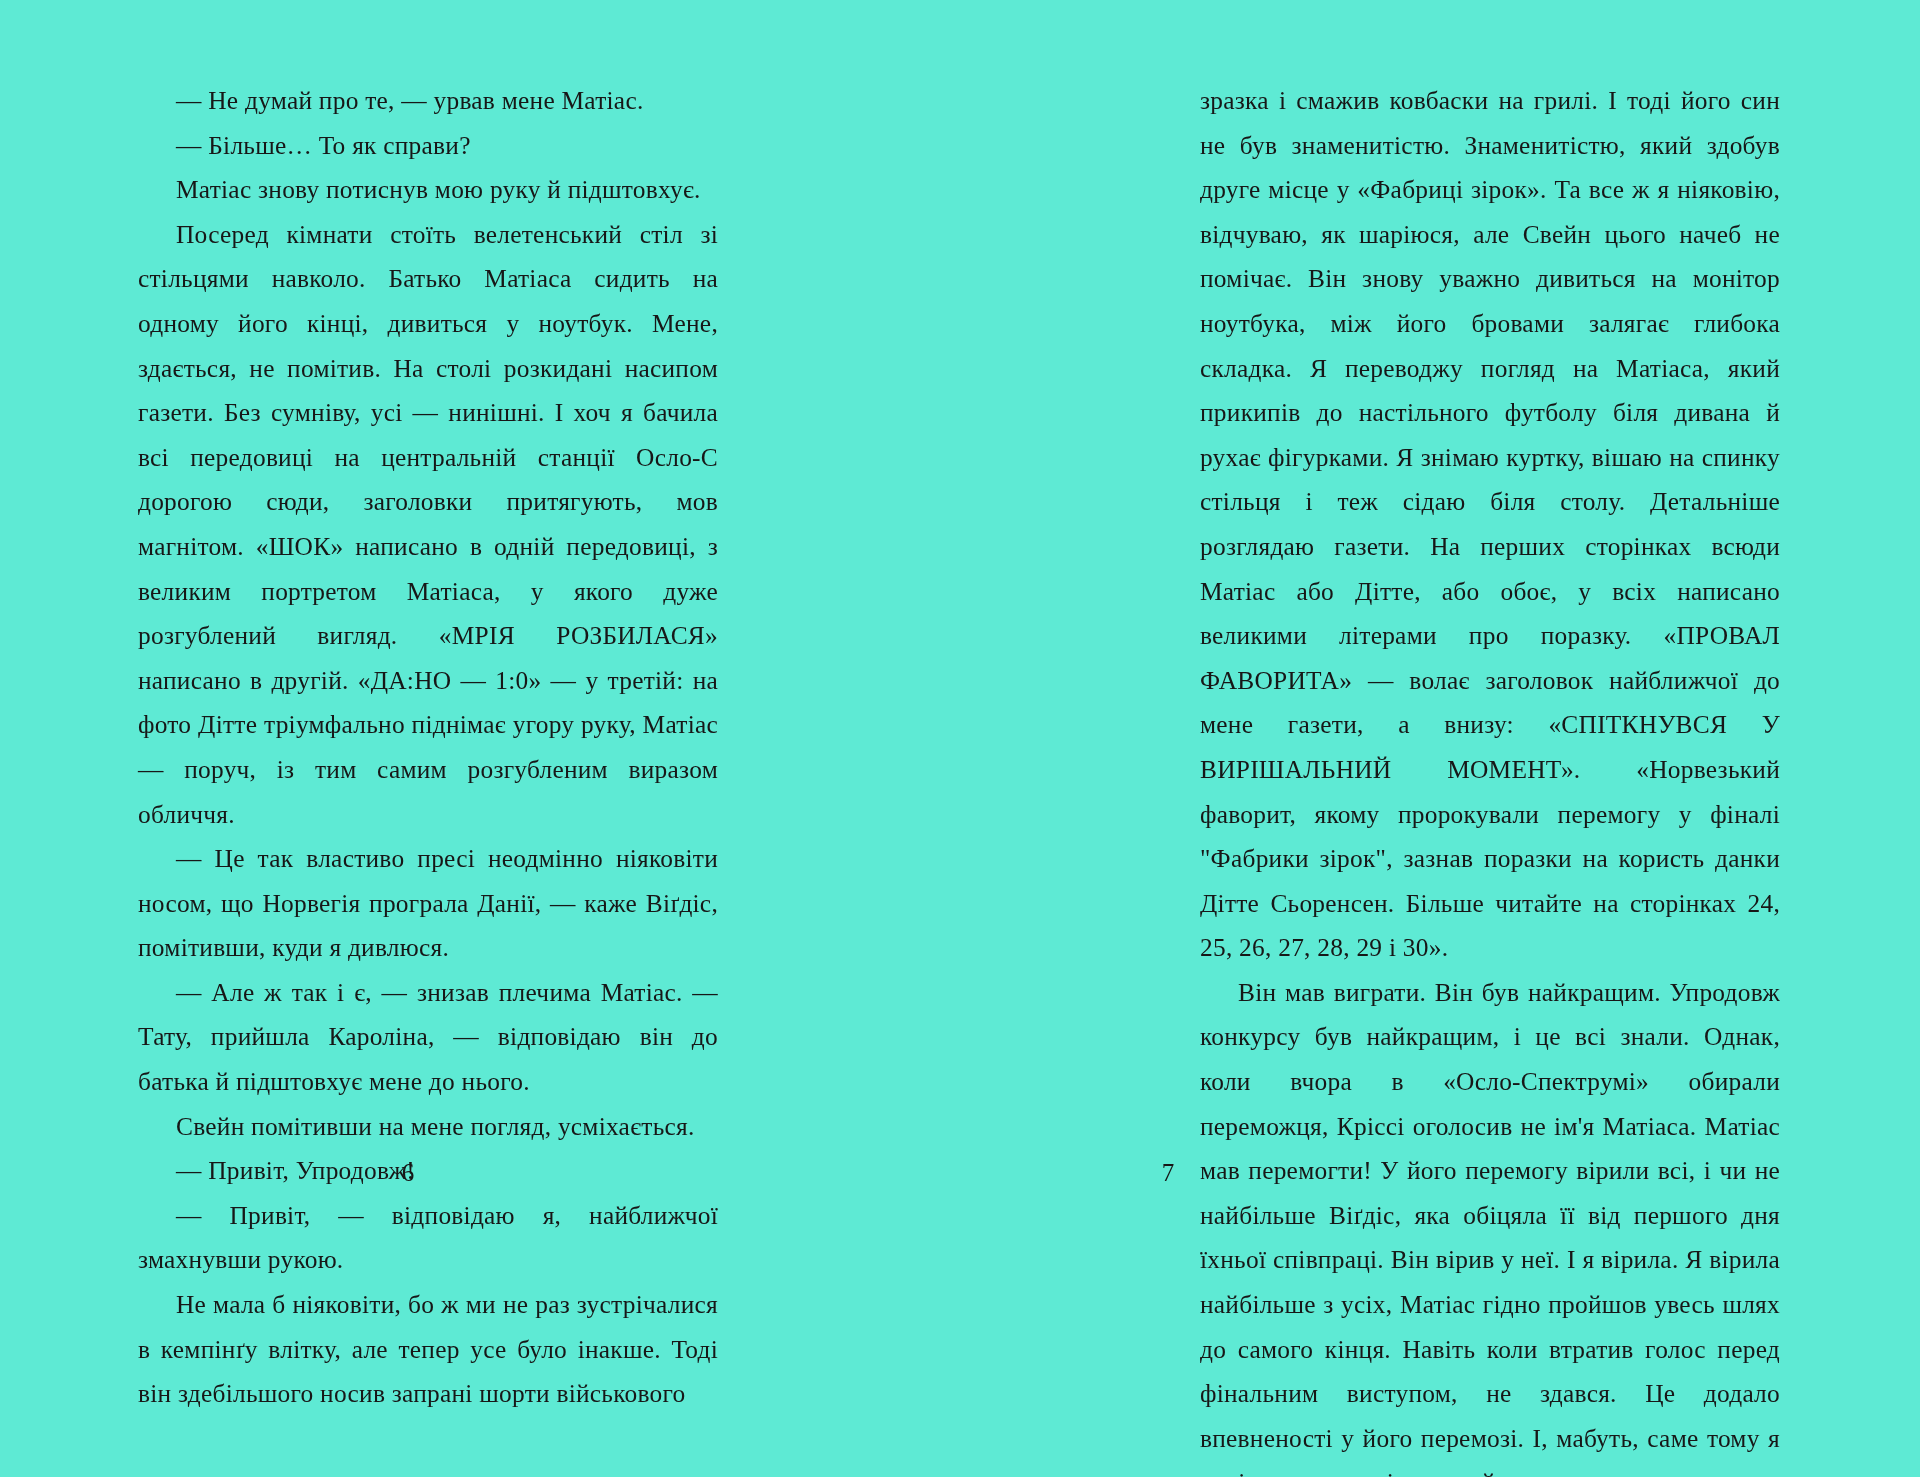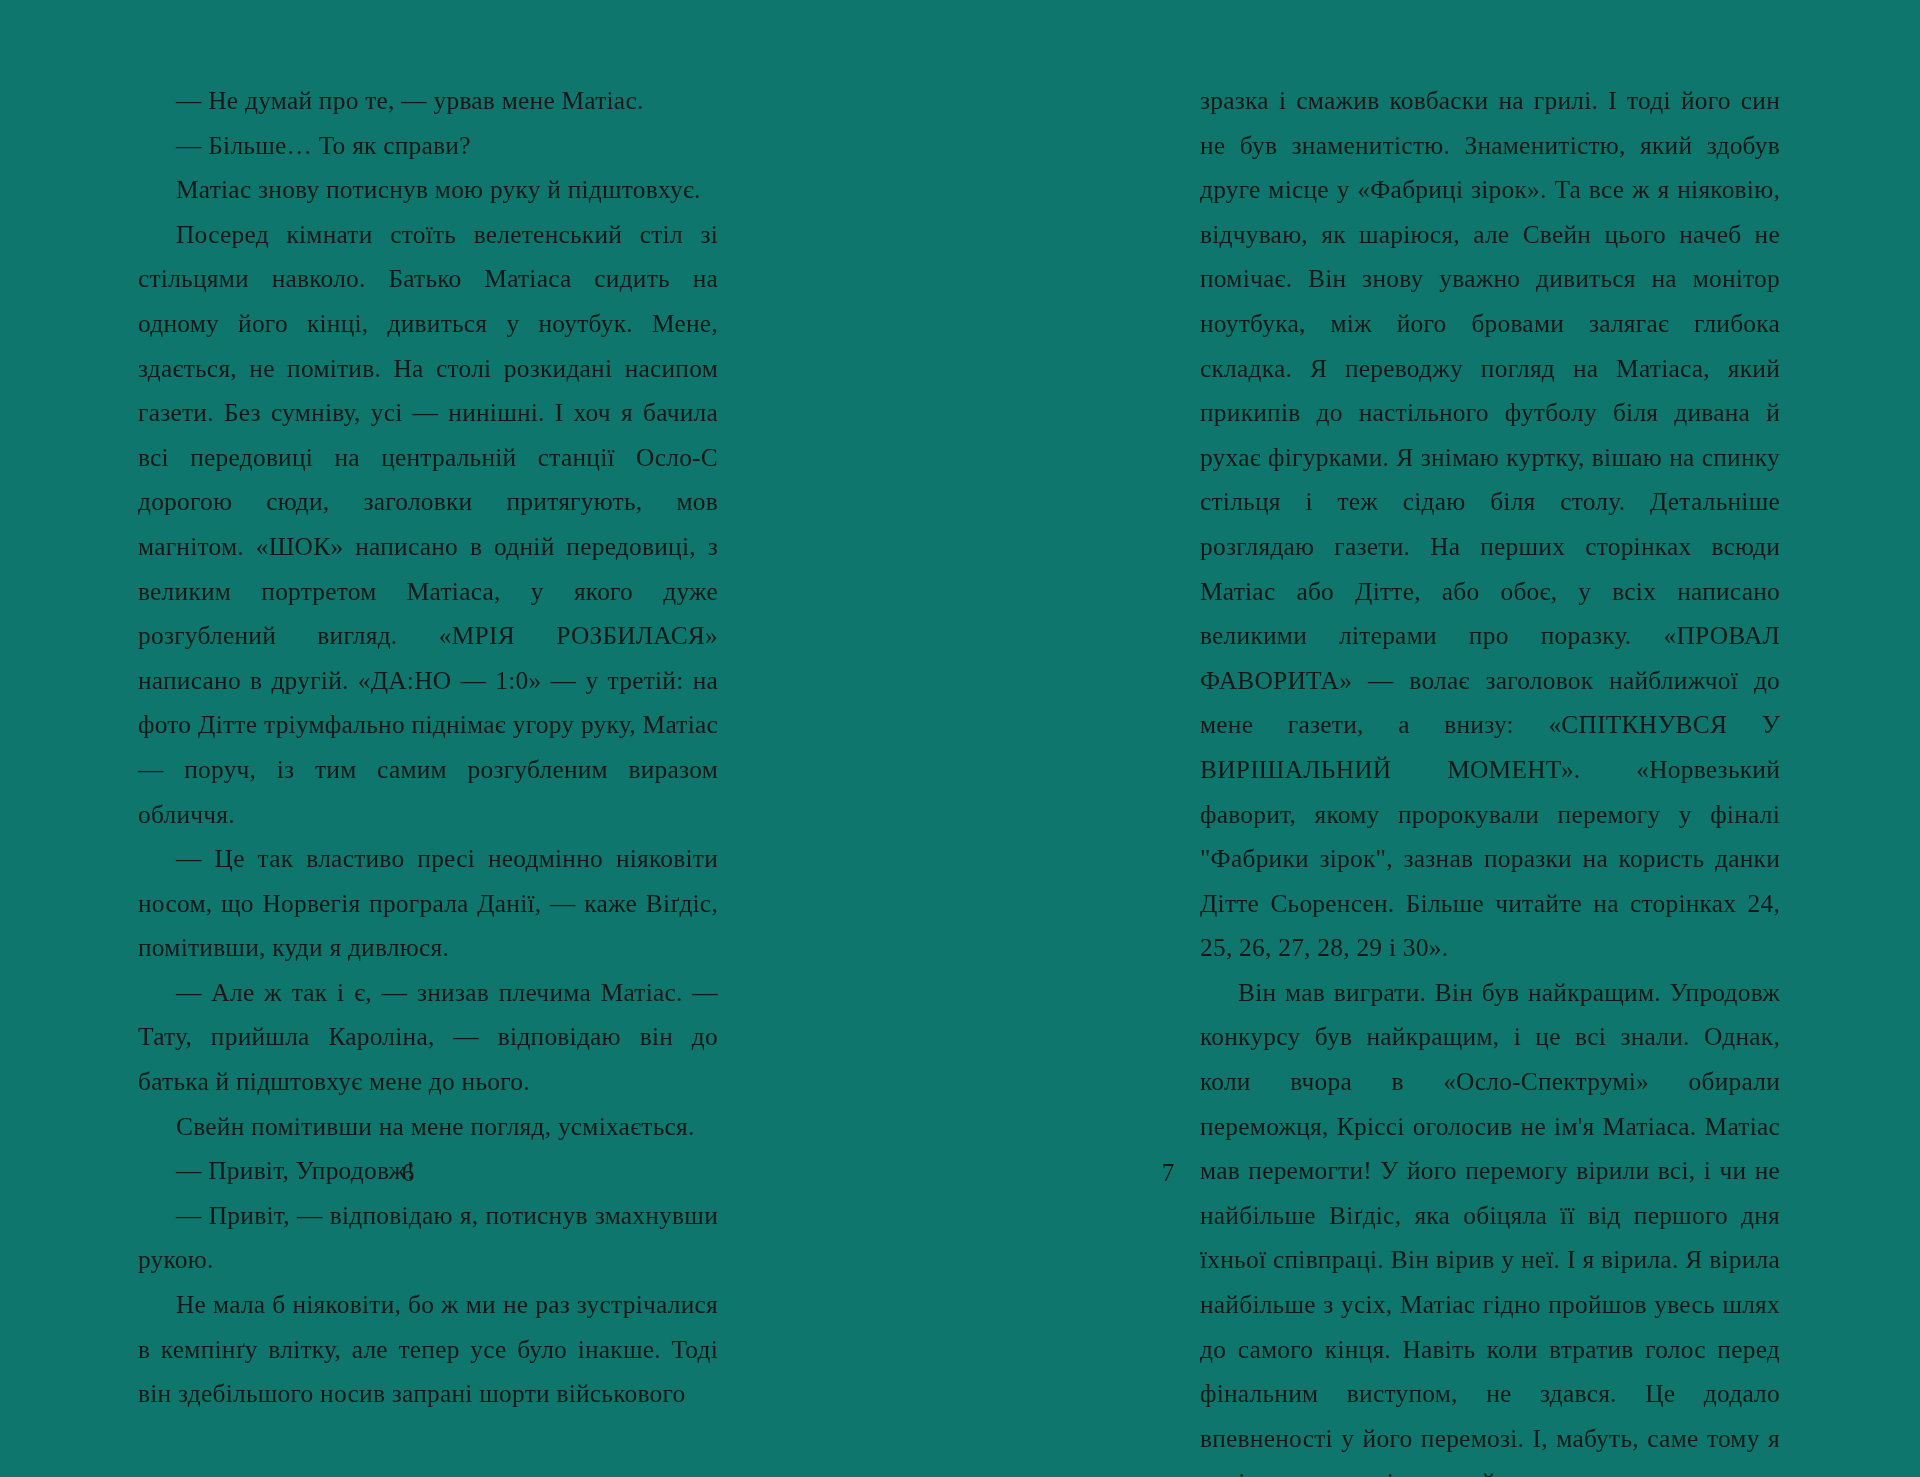--- a/index.html
+++ b/index.html
@@ -4,21 +4,21 @@
 <style>
   html, body {
     margin: 0;
     padding: 0;
     background: #ffffff;
   }
   .page-spread {
     position: relative;
     width: 1920px;
     height: 1477px;
-    background: #0f766e;
+    background: #5eead4;
     font-family: "Liberation Serif", "DejaVu Serif", serif;
     color: #171717;
     overflow: hidden;
   }
   .columns {
     position: absolute;
     top: 78px;
     left: 0;
     width: 1920px;
     display: flex;
@@ -65,21 +65,21 @@
 
     <div class="page-col left">
       <p class="para indent">— Не думай про те, — урвав мене Матіас.</p>
       <p class="para indent">— Більше… То як справи?</p>
       <p class="para indent">Матіас знову потиснув мою руку й підштовхує.</p>
       <p class="para indent">Посеред кімнати стоїть велетенський стіл зі стільцями навколо. Батько Матіаса сидить на одному його кінці, дивиться у ноутбук. Мене, здається, не помітив. На столі розкидані насипом газети. Без сумніву, усі — нинішні. І хоч я бачила всі передовиці на центральній станції Осло-С дорогою сюди, заголовки притягують, мов магнітом. «ШОК» написано в одній передовиці, з великим портретом Матіаса, у якого дуже розгублений вигляд. «МРІЯ РОЗБИЛАСЯ» написано в другій. «ДА:НО — 1:0» — у третій: на фото Дітте тріумфально піднімає угору руку, Матіас — поруч, із тим самим розгубленим виразом обличчя.</p>
       <p class="para indent">— Це так властиво пресі неодмінно ніяковіти носом, що Норвегія програла Данії, — каже Віґдіс, помітивши, куди я дивлюся.</p>
       <p class="para indent">— Але ж так і є, — знизав плечима Матіас. — Тату, прийшла Кароліна, — відповідаю він до батька й підштовхує мене до нього.</p>
       <p class="para indent">Свейн помітивши на мене погляд, усміхається.</p>
       <p class="para indent">— Привіт, Упродовж!</p>
-      <p class="para indent">— Привіт, — відповідаю я, потиснув змахнувши рукою.</p>
+      <p class="para indent">— Привіт, — відповідаю я, найближчої змахнувши рукою.</p>
       <p class="para indent">Не мала б ніяковіти, бо ж ми не раз зустрічалися в кемпінґу влітку, але тепер усе було інакше. Тоді він здебільшого носив запрані шорти військового</p>
     </div>
 
     <div class="page-col right">
       <p class="para cont">зразка і смажив ковбаски на грилі. І тоді його син не був знаменитістю. Знаменитістю, який здобув друге місце у «Фабриці зірок». Та все ж я ніяковію, відчуваю, як шаріюся, але Свейн цього начеб не помічає. Він знову уважно дивиться на монітор ноутбука, між його бровами залягає глибока складка. Я переводжу погляд на Матіаса, який прикипів до настільного футболу біля дивана й рухає фігурками. Я знімаю куртку, вішаю на спинку стільця і теж сідаю біля столу. Детальніше розглядаю газети. На перших сторінках всюди Матіас або Дітте, або обоє, у всіх написано великими літерами про поразку. «ПРОВАЛ ФАВОРИТА» — волає заголовок найближчої до мене газети, а внизу: «СПІТКНУВСЯ У ВИРІШАЛЬНИЙ МОМЕНТ». «Норвезький фаворит, якому пророкували перемогу у фіналі "Фабрики зірок", зазнав поразки на користь данки Дітте Сьоренсен. Більше читайте на сторінках 24, 25, 26, 27, 28, 29 і 30».</p>
       <p class="para indent">Він мав виграти. Він був найкращим. Упродовж конкурсу був найкращим, і це всі знали. Однак, коли вчора в «Осло-Спектрумі» обирали переможця, Кріссі оголосив не ім'я Матіаса. Матіас мав перемогти! У його перемогу вірили всі, і чи не найбільше Віґдіс, яка обіцяла її від першого дня їхньої співпраці. Він вірив у неї. І я вірила. Я вірила найбільше з усіх, Матіас гідно пройшов увесь шлях до самого кінця. Навіть коли втратив голос перед фінальним виступом, не здався. Це додало впевненості у його перемозі. І, мабуть, саме тому я досі не можу усвідомити його поразки.</p>
 
     </div>
 
   </div>

